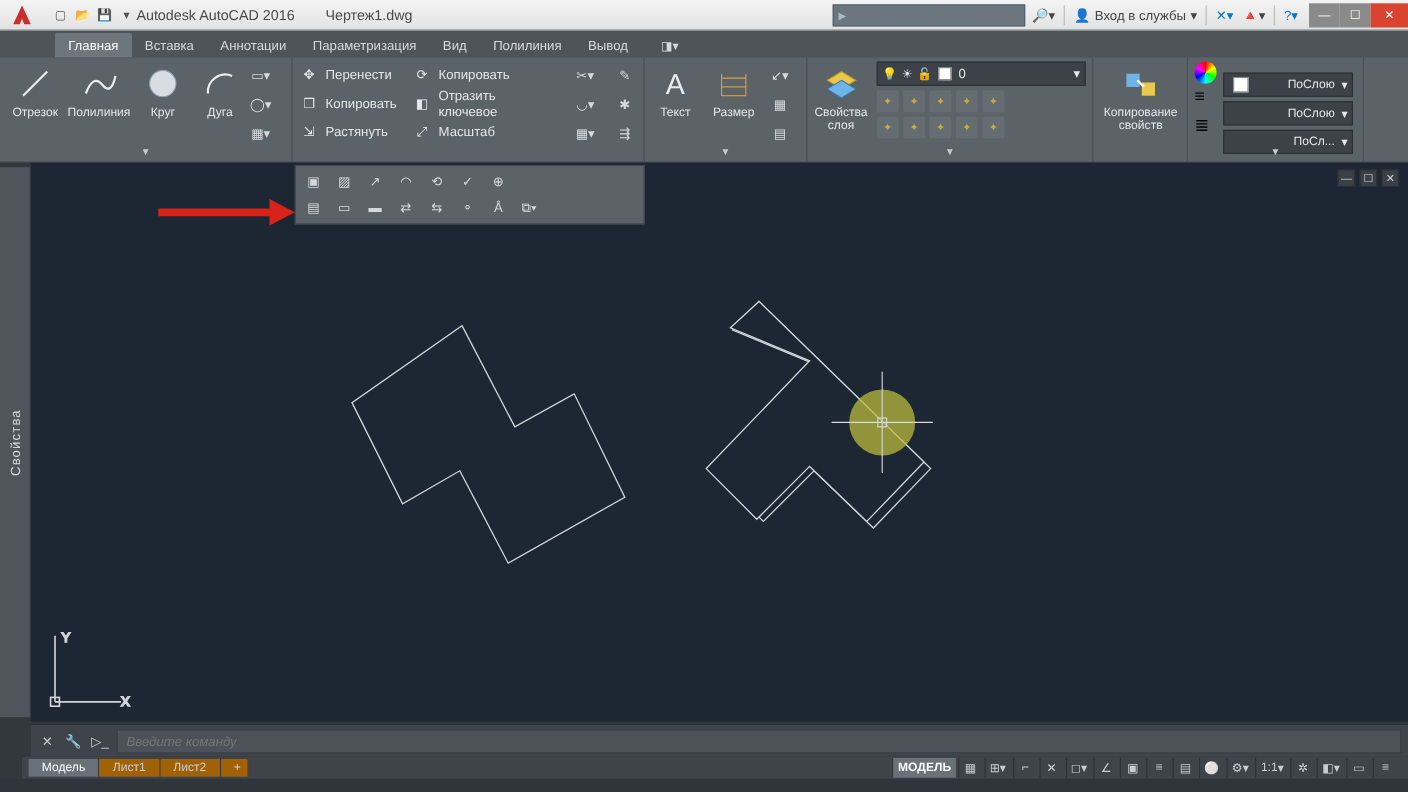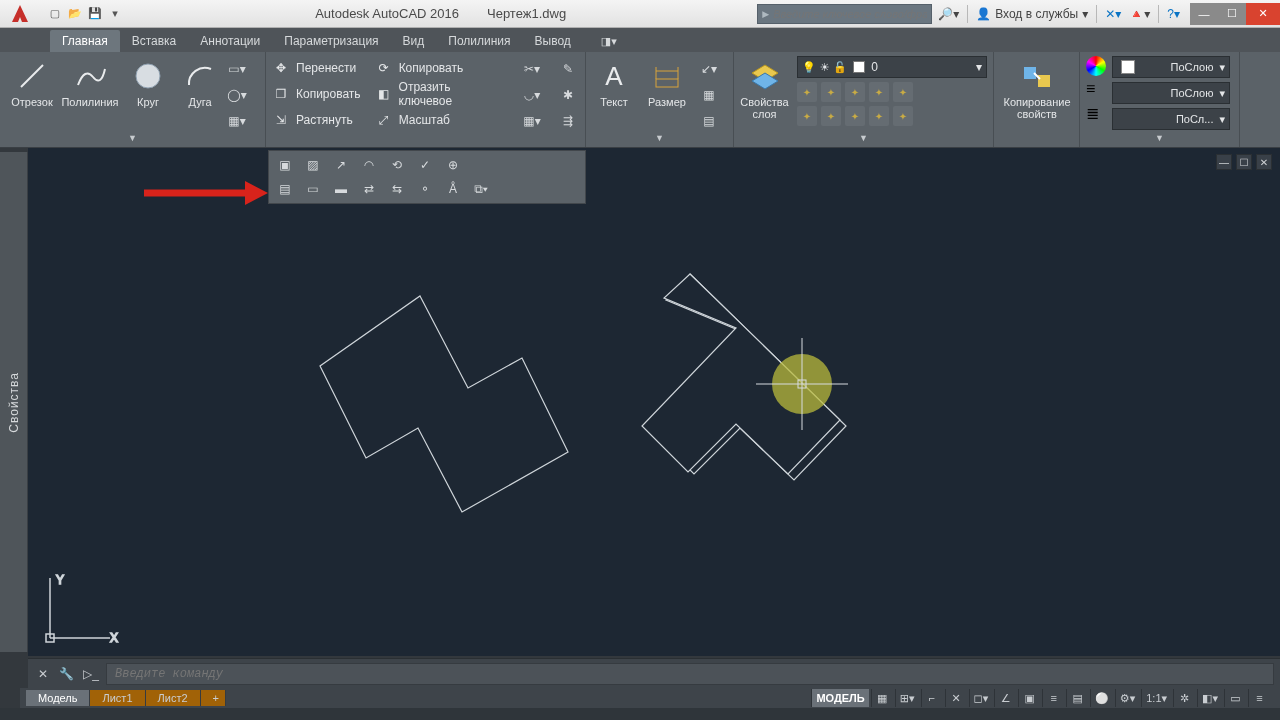--- a/index.html
+++ b/index.html
@@ -4,21 +4,21 @@
 <style>
 * { margin: 0; padding: 0; box-sizing: border-box; font-family: "Segoe UI", Arial, sans-serif; }
 body { width: 1280px; height: 720px; overflow: hidden; background: #33383d; position: relative; }
 
 
 .titlebar { height: 28px; background: linear-gradient(#f4f4f4,#e2e2e2); display: flex; align-items: center; border-bottom: 1px solid #b0b0b0; }
 .app-logo { width: 40px; height: 28px; display:flex; align-items:center; justify-content:center; }
 .app-logo svg { width: 24px; height: 24px; }
 .qat { display: flex; align-items: center; gap: 2px; margin-left: 6px; }
 .qat-btn { width: 18px; height: 18px; display:flex; align-items:center; justify-content:center; color:#555; font-size:11px; }
-.title-text { flex: 1; text-align: center; font-size: 13px; color: #4a4a4a; display:flex; justify-content:center; gap:28px; }
+.title-text { flex: 1; text-align: center; font-size: 13px; color: #4a4a4a; display:flex; gap:28px; }
 .search-box { width: 175px; height: 20px; background: #6a7680; border: 1px solid #55606a; display:flex; align-items:center; padding:0 4px; }
 .search-box input { background: transparent; border: none; color: #cdd5db; font-style: italic; font-size: 11px; width: 100%; outline:none; }
 .search-box .play { color:#aeb9c0; font-size:9px; margin-right:4px; }
 .title-right { display:flex; align-items:center; gap:8px; margin-left:6px; padding-right:4px; }
 .title-right .grp { display:flex; align-items:center; gap:4px; font-size:12px; color:#444; }
 .title-right .sep { width:1px; height:18px; background:#b8b8b8; }
 .win-btns { display:flex; margin-left:6px; }
 .win-btn { width:28px; height:22px; display:flex; align-items:center; justify-content:center; font-size:11px; color:#fff; }
 .win-min{ background:#8a8a8a;} .win-max{ background:#8a8a8a;} .win-close{ background:#d9432f; width:34px;}
 
@@ -63,21 +63,21 @@
 .canvas svg { width:100%; height:100%; }
 .vp-controls { position:absolute; top:6px; right:8px; display:flex; gap:4px; }
 .vp-controls div{ width:16px; height:16px; background:#394048; color:#d0d3d6; font-size:10px; display:flex; align-items:center; justify-content:center; border:1px solid #2a2f33;}
 
 
 .red-arrow { position:absolute; left:140px; top:178px; z-index:6; pointer-events:none; }
 
 
 .cmdline { position:absolute; left:28px; right:0; bottom:32px; height:30px; background:#3e444a; border-top:1px solid #2a2f33; display:flex; align-items:center; padding:0 6px; gap:6px;}
 .cmdline .cbtn{ width:18px; height:18px; display:flex; align-items:center; justify-content:center; color:#c9cdd1; font-size:12px;}
-.cmdline input{ flex:1; background:#4c5258; border:1px solid #363b40; height:22px; color:#b7bdc2; font-style:italic; font-size:12px; padding:0 8px; outline:none;font-family:Liberation Mono, monospace;}
+.cmdline input{ flex:1; background:#4c5258; border:1px solid #363b40; height:22px; color:#b7bdc2; font-style:italic; font-size:12px; padding:0 8px; outline:none;}
 
 
 .model-tabs { position:absolute; left:20px; right:0; bottom:12px; height:20px; background:#3e444a; display:flex; align-items:center; gap:0; padding-left:6px;}
 .mtab{ padding:2px 12px; font-size:11px; color:#c9cdd1; background:#a16207; border-right:1px solid #363b40;}
 .mtab.active{ background:#6a7178; color:#fff;}
 .mtab.add{ width:22px; text-align:center;}
 
 
 .statusbar{ position:absolute; left:0; right:0; bottom:0; height:12px; background:#2f353a; }
 .status-right{ position:absolute; right:6px; bottom:12px; height:20px; display:flex; align-items:center; gap:2px; background:#3e444a; padding:0 4px;}
@@ -313,21 +313,21 @@
     </div>
   </div>
 
   <div class="panel" style="width:160px;">
     <div style="display:flex; gap:6px;">
       <div style="display:flex; flex-direction:column; gap:4px; align-items:center;">
         <div style="width:20px;height:20px;border-radius:50%; background:conic-gradient(red,yellow,lime,cyan,blue,magenta,red);"></div>
         <div style="width:20px;height:20px;">≡</div>
         <div style="width:20px;height:20px;">≣</div>
       </div>
-      <div style="display:flex; flex-direction:column; gap:4px;">
+      <div style="display:flex; flex-direction:column; gap:4px;margin-top:10px;">
         <div class="prop-combo">
             <div class="left-ic" style="background:#fff;border:1px solid #888;"></div>
             <span>ПоСлою</span>
             <span>▾</span>
           </div>
         <div class="prop-combo">
             <span>ПоСлою</span>
             <span>▾</span>
           </div>
         <div class="prop-combo">

